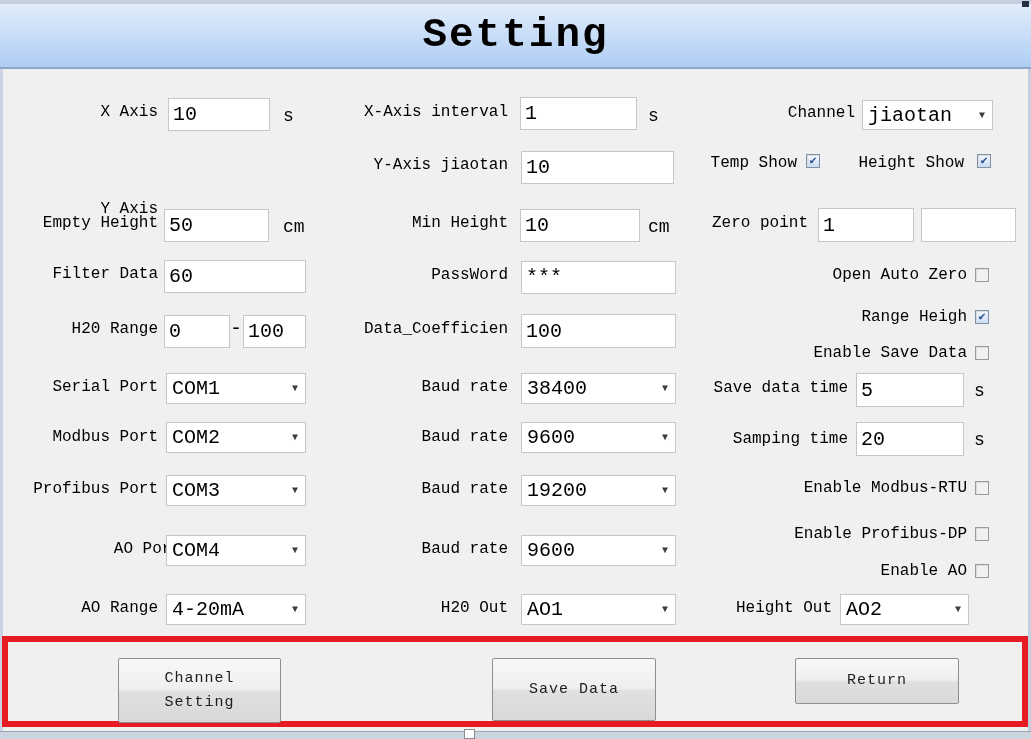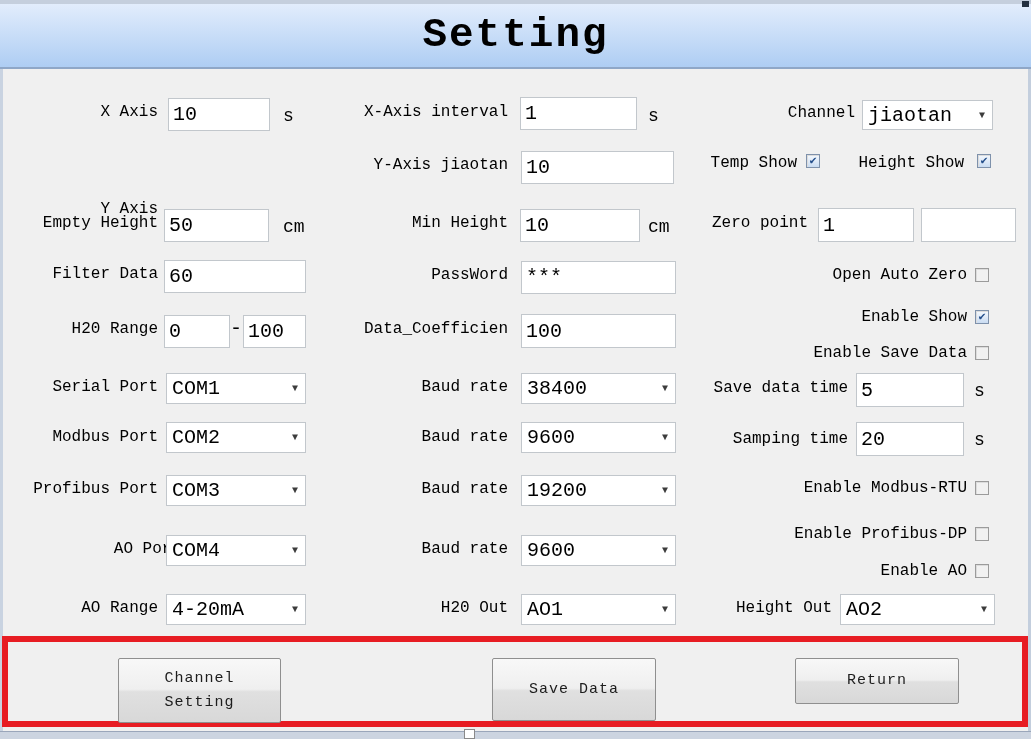--- a/index.html
+++ b/index.html
@@ -58,21 +58,21 @@
   .d-serial  { left:166px; top:373px; width:140px; }
   .d-baud1   { left:521px; top:373px; width:155px; }
   .d-modbus  { left:166px; top:422px; width:140px; }
   .d-baud2   { left:521px; top:422px; width:155px; }
   .d-profi   { left:166px; top:475px; width:140px; }
   .d-baud3   { left:521px; top:475px; width:155px; }
   .d-aoport  { left:166px; top:535px; width:140px; }
   .d-baud4   { left:521px; top:535px; width:155px; }
   .d-aorange { left:166px; top:594px; width:140px; }
   .d-h2oout  { left:521px; top:594px; width:155px; }
-  .d-hout    { left:840px; top:594px; width:155px; }
+  .d-hout    { left:840px; top:594px; width:129px; }
 
   
   .l-xaxis  { right:873px; top:103px; }  .l-xint  { right:523px; top:103px; }  .l-chan { right:176px; top:104px; }
   .l-yaxis  { right:873px; top:156px;margin-top:44px; }  .l-yint  { right:523px; top:156px; }
   .l-tshow  { right:234px; top:154px; }  .l-hshow { right:67px;  top:154px; }
   .l-empty  { right:873px; top:214px; }  .l-minh  { right:523px; top:214px; }  .l-zero { right:223px; top:214px; }
   .l-filter { right:873px; top:265px; }  .l-pass  { right:523px; top:266px; }  .l-oaz  { right:64px; top:266px; }
   .l-h2or   { right:873px; top:320px; }  .l-coeff { right:523px; top:320px; }
   .l-eheigh { right:64px; top:308px; }   .l-esave { right:64px; top:344px; }
   .l-serial { right:873px; top:378px; }  .l-baud1 { right:523px; top:378px; }  .l-savet { right:183px; top:379px; }
@@ -153,21 +153,21 @@
   <input class="inp f-pass" value="***" style="">
   <div class="lbl l-oaz">Open Auto Zero</div>
   <span class="cb c-oaz"></span>
 
   <div class="lbl l-h2or">H20 Range</div>
   <input class="inp f-h2omin" value="0" style="">
   <div class="unit u-dash">-</div>
   <input class="inp f-h2omax" value="100" style="">
   <div class="lbl l-coeff">Data_Coefficien</div>
   <input class="inp f-coeff" value="100" style="">
-  <div class="lbl l-eheigh">Enable Show</div>
+  <div class="lbl l-eheigh">Range Heigh</div>
   <span class="cb c-eheigh checked">✔</span>
   <div class="lbl l-esave">Enable Save Data</div>
   <span class="cb c-esave"></span>
 
   <div class="lbl l-serial">Serial Port</div>
   <div class="dd d-serial">
     <span class="dd-val">COM1</span>
     <span class="dd-arrow">▼</span>
   </div>
   <div class="lbl l-baud1">Baud rate</div>

